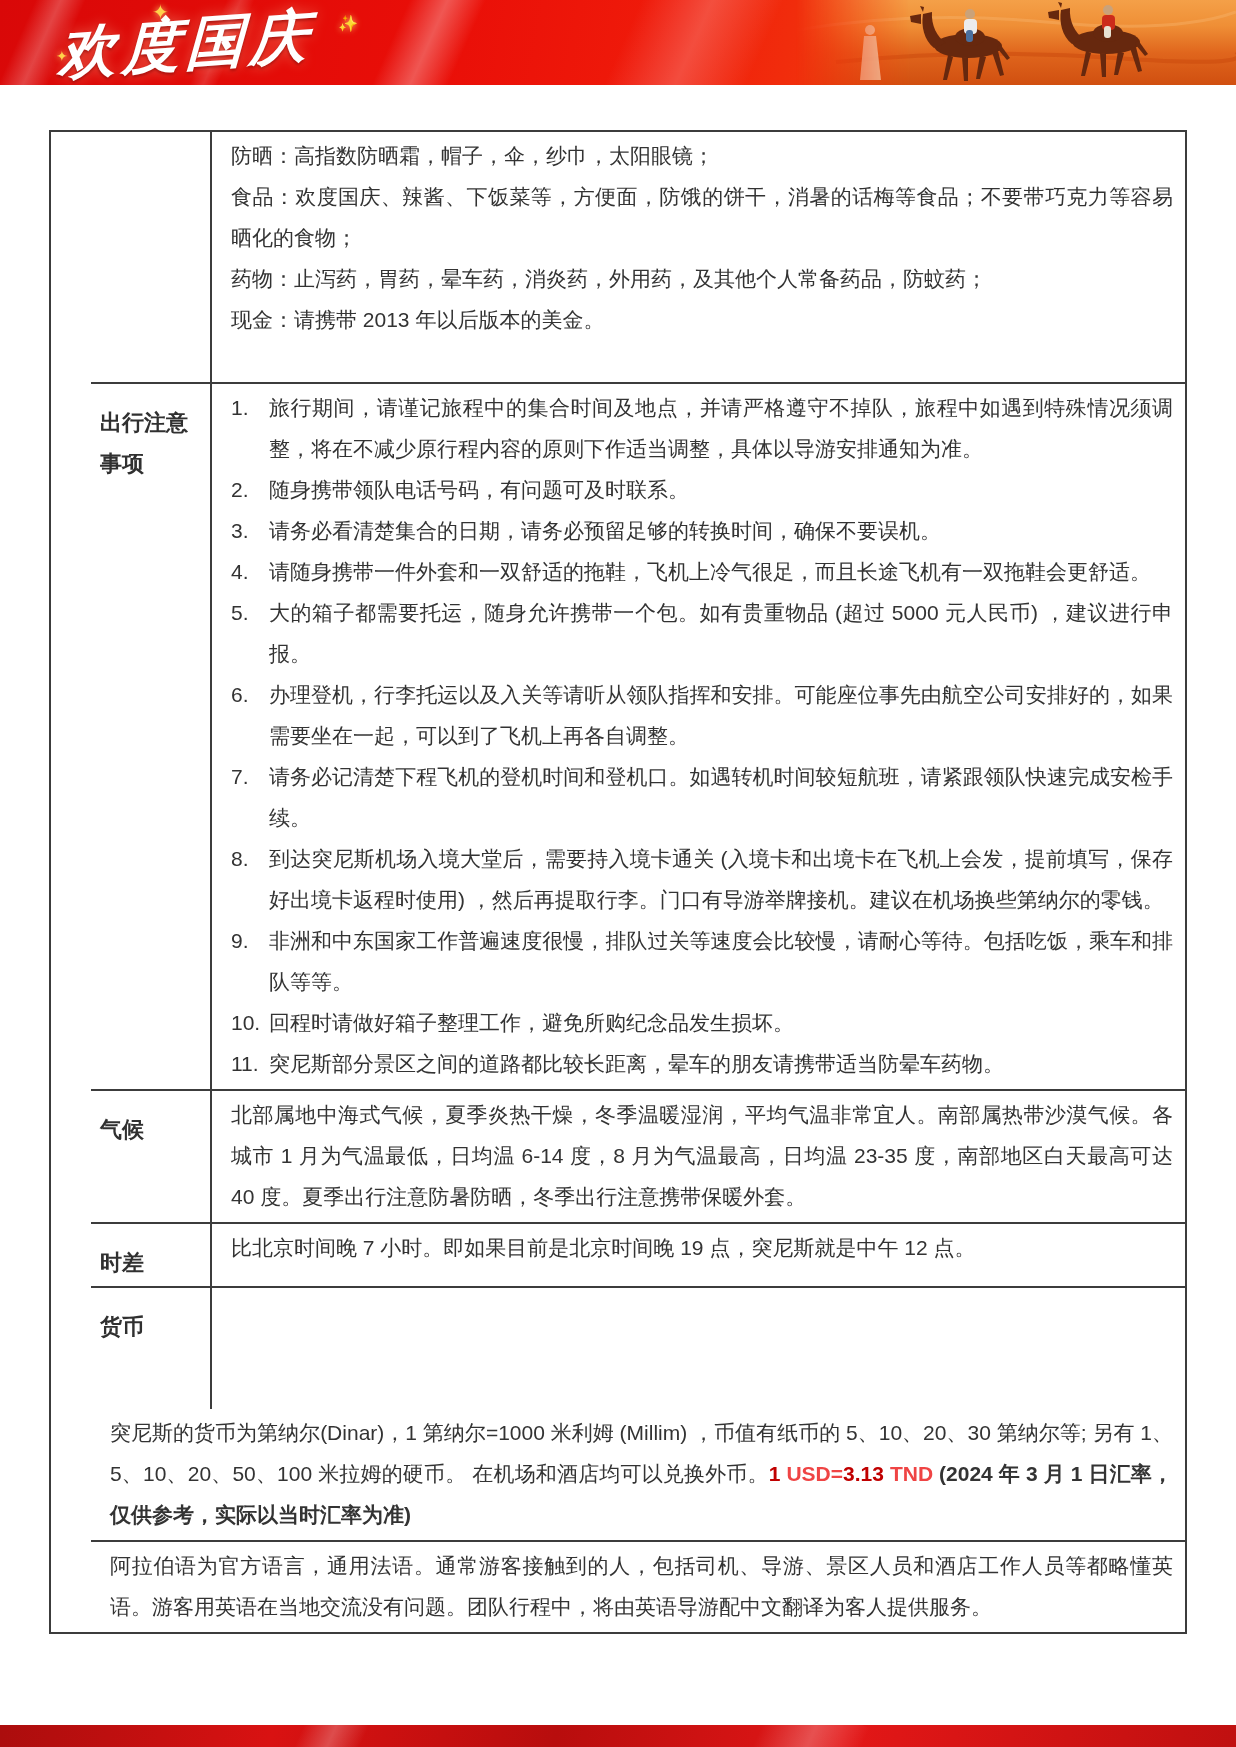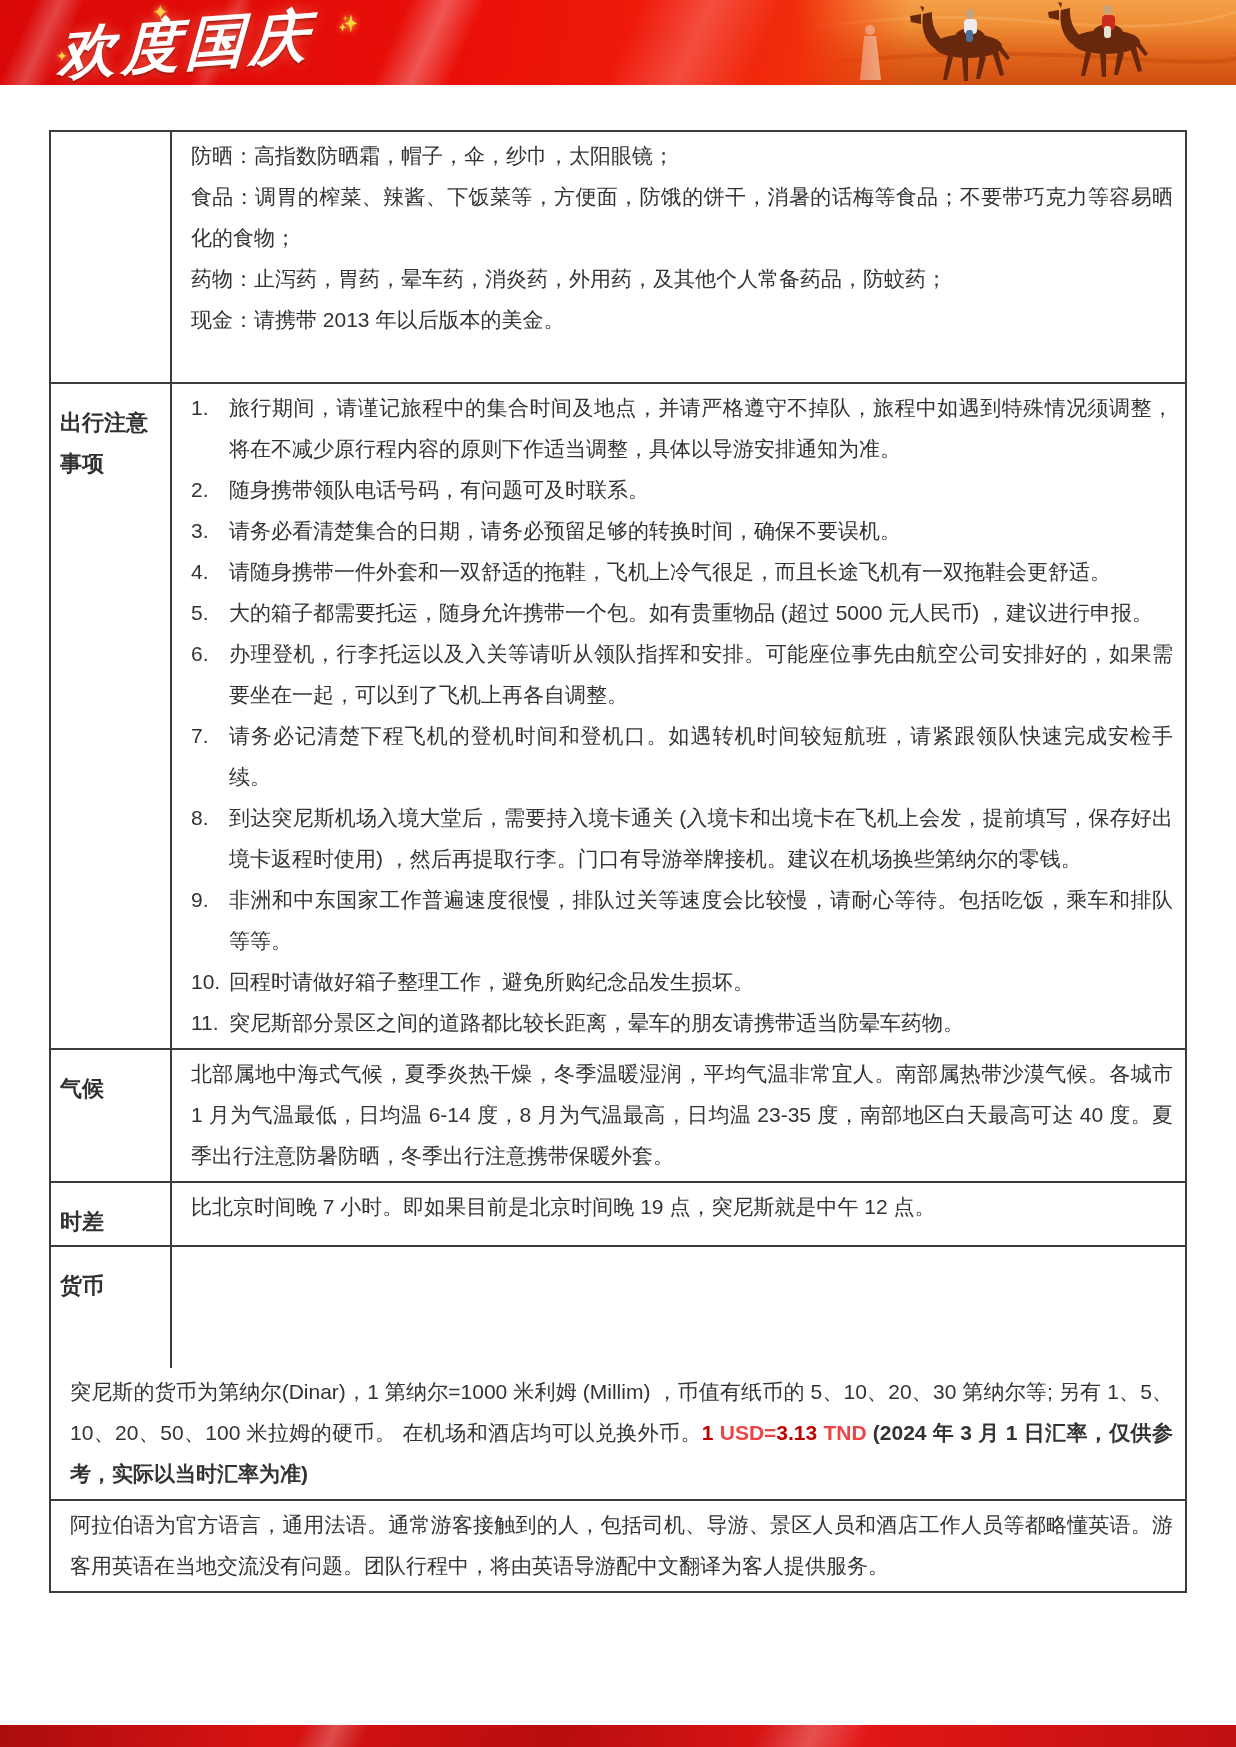--- a/index.html
+++ b/index.html
@@ -48,21 +48,21 @@
   .sp2 { left:56px;  top:48px; font-size:14px; }
   .sp3 { left:338px; top:14px; font-size:16px; }
   .sp4 { left:262px; top:58px; font-size:11px; color:#ffffff; }
 
   
   .doc-table {
     position:absolute; left:49px; top:130px; width:1138px;
     border:2px solid #3c3c3c;
     font-size:21px; line-height:41px;
   }
-  .row { display:flex; border-top:2px solid #3c3c3c; }
+  .row { display:flex; border-top:2px solid #3c3c3c;margin-left:40px; }
   .row:first-child { border-top:none; }
   .cell-label {
     width:121px; flex:0 0 121px;
     border-right:2px solid #3c3c3c;
     padding:18px 6px 3px 9px;
     font-weight:bold; font-size:22px; color:#303030;
   }
   .cell-content { flex:1; padding:3px 12px 5px 19px; text-align:justify; }
   .para { text-align:justify; }
   .li { display:flex; }
@@ -146,21 +146,21 @@
   <span class="sparkle sp3">✨</span>
   <span class="sparkle sp4">•</span>
 </div>
 
 <div class="doc-table">
 
   <div class="row r-packing">
     <div class="cell-label"></div>
     <div class="cell-content">
       <div class="para">防晒：高指数防晒霜，帽子，伞，纱巾，太阳眼镜；</div>
-      <div class="para">食品：调胃的榨菜、辣酱、下饭菜等，方便面，防饿的饼干，消暑的话梅等食品；不要带巧克力等容易晒化的食物；</div>
+      <div class="para">食品：欢度国庆、辣酱、下饭菜等，方便面，防饿的饼干，消暑的话梅等食品；不要带巧克力等容易晒化的食物；</div>
       <div class="para">药物：止泻药，胃药，晕车药，消炎药，外用药，及其他个人常备药品，防蚊药；</div>
       <div class="para">现金：请携带 2013 年以后版本的美金。</div>
     </div>
   </div>
 
   <div class="row r-notes">
     <div class="cell-label">出行注意事项</div>
     <div class="cell-content">
       <div class="li">
           <span class="num">1.</span>

